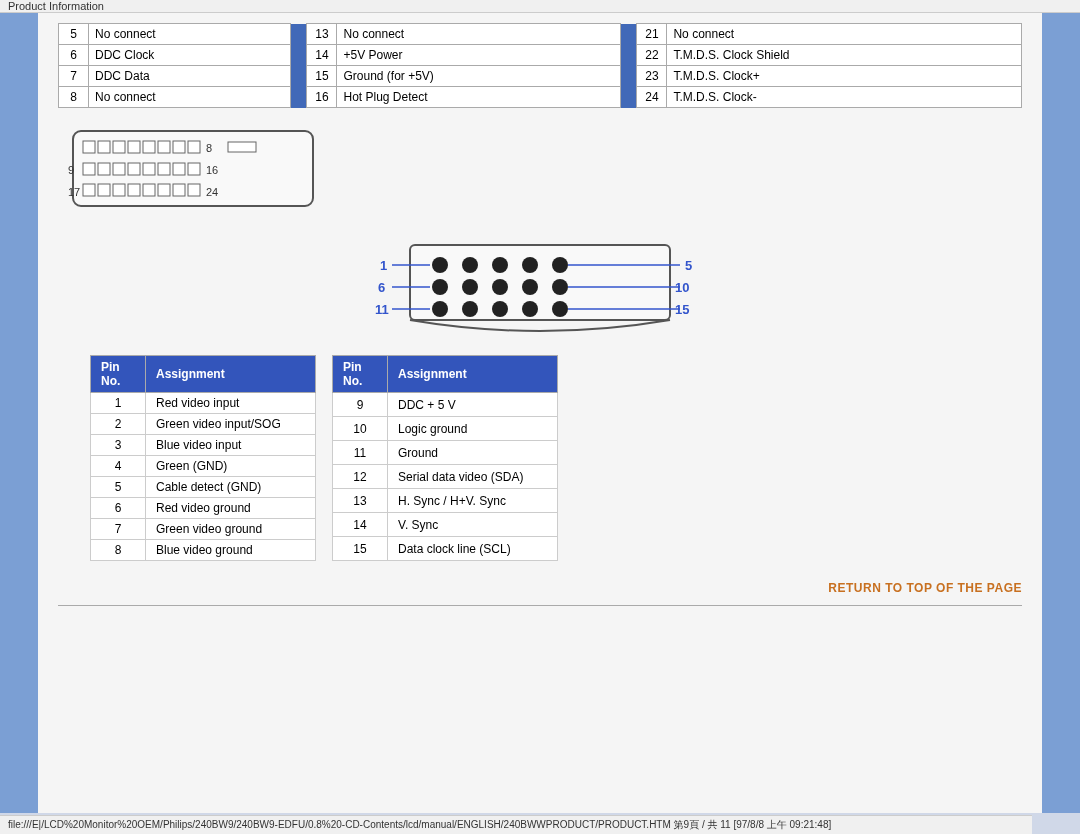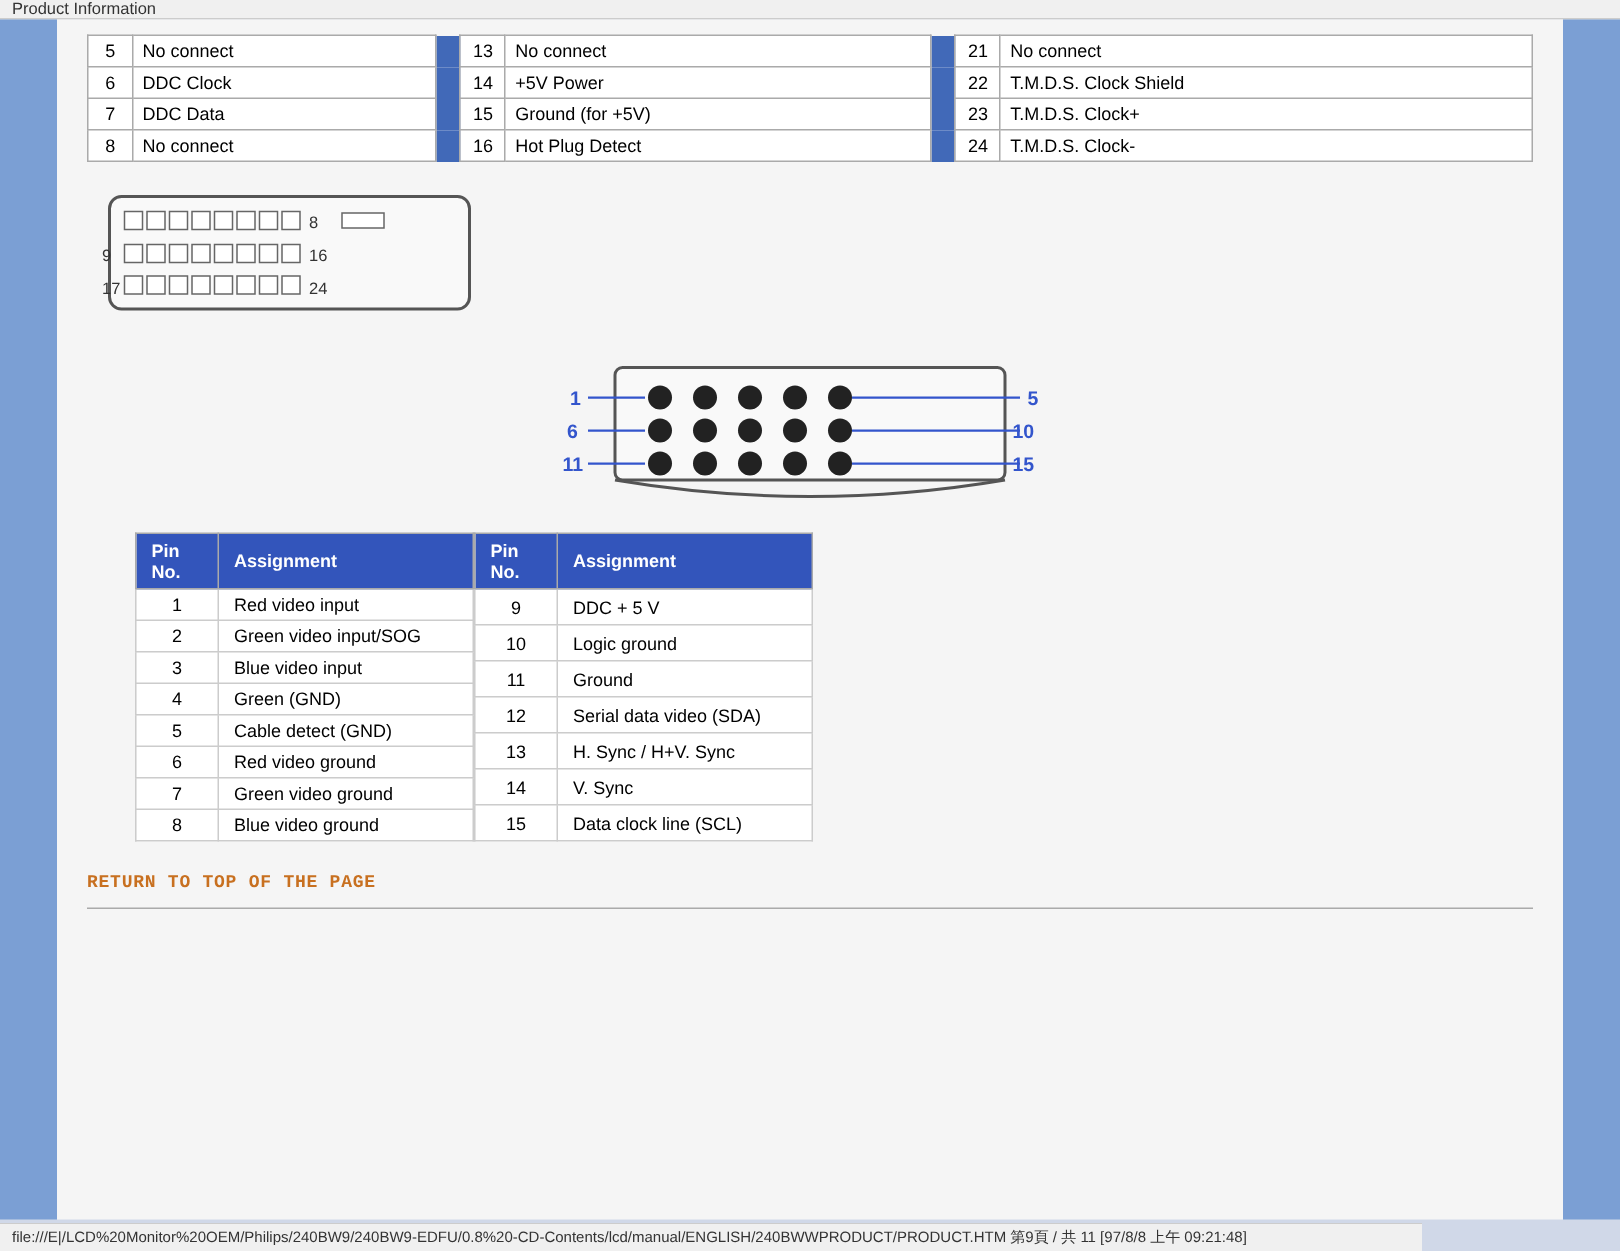--- a/index.html
+++ b/index.html
@@ -73,21 +73,21 @@
       margin: 10px 0 18px 0;
     }
     .vga-desc {
       font-size: 12px;
       color: #333;
       margin-bottom: 10px;
     }
     
     .pin-tables {
       display: flex;
-      gap: 0;
+      gap: 16px;
       margin-top: 10px;
       font-size: 12px;
       padding-left: 32px;
     }
     .pin-table {
       border-collapse: collapse;
     }
     .pin-table th {
       background: #3355bb;
       color: #fff;
@@ -102,43 +102,42 @@
     }
     .pin-table td.num {
       text-align: center;
       width: 55px;
     }
     .pin-table td.assign {
       width: 170px;
     }
     
     .return-link {
-      text-align: left;
+      text-align: right;
       margin: 20px 0 10px 0;
       color: #c87020;
       font-size: 12px;
       font-weight: bold;
       letter-spacing: 0.5px;
-      font-family: Liberation Mono, monospace;
     }
     .bottom-rule {
       border: none;
       border-top: 1px solid #aaa;
       margin: 6px 0 4px 0;
     }
     .status-bar {
       background: #f0f0f0;
       border-top: 1px solid #ccc;
       padding: 2px 8px;
       font-size: 10px;
       color: #333;
       position: fixed;
       bottom: 0;
       left: 0;
-      width: 948px;
+      width: 1032px;
     }
     .vga-wrapper {
       display: flex;
       justify-content: center;
       margin: 0 auto;
     }
     svg.vga-svg {
       width: 340px;
       height: 100px;
     }

